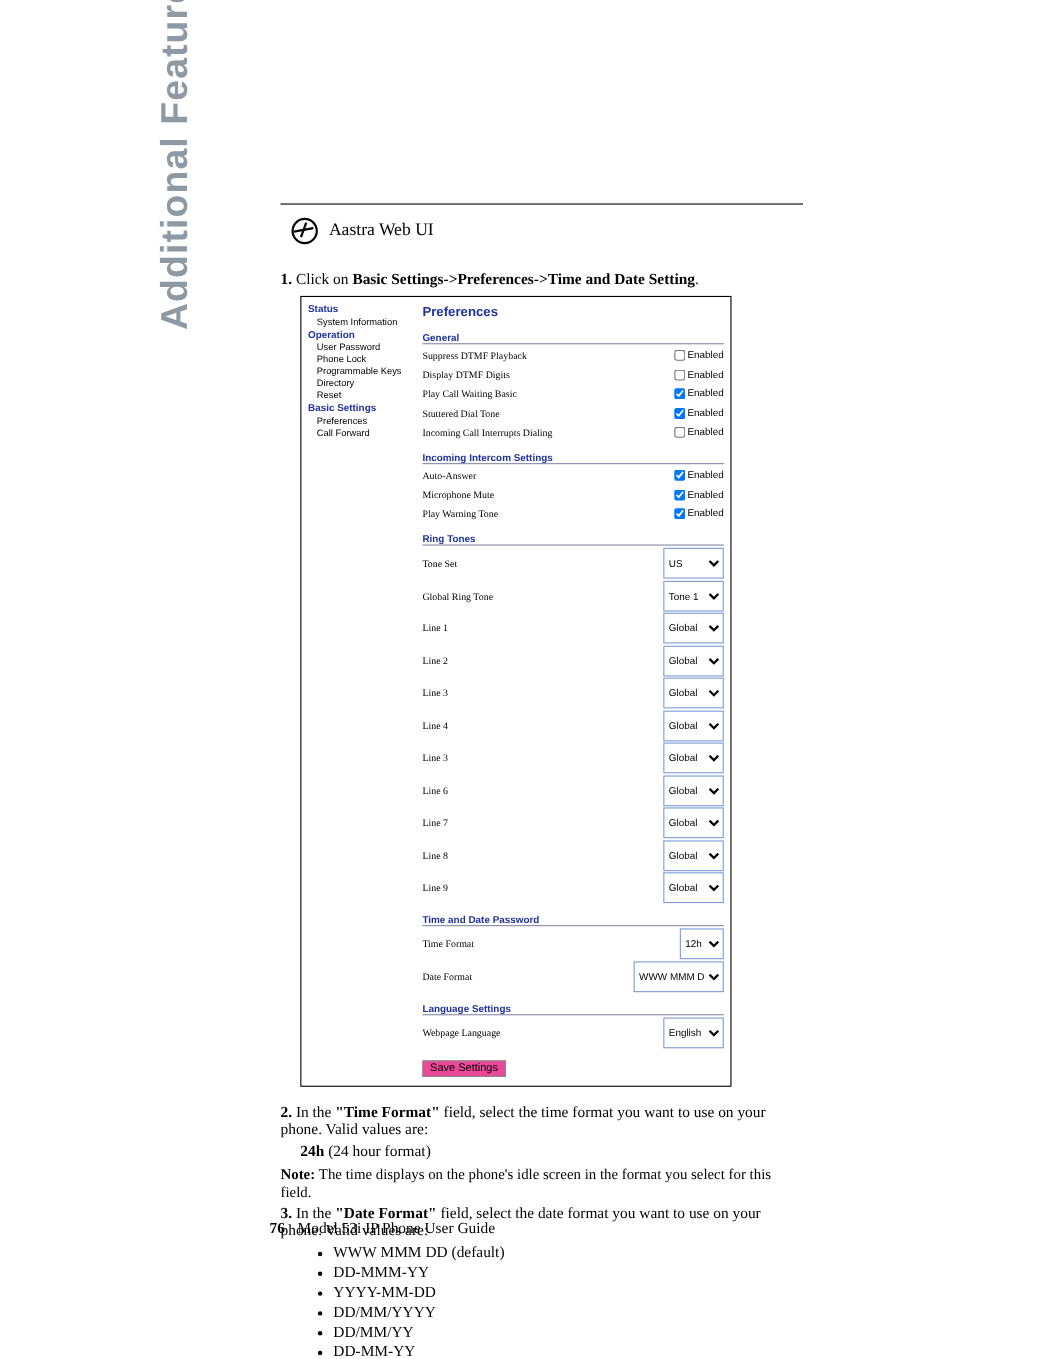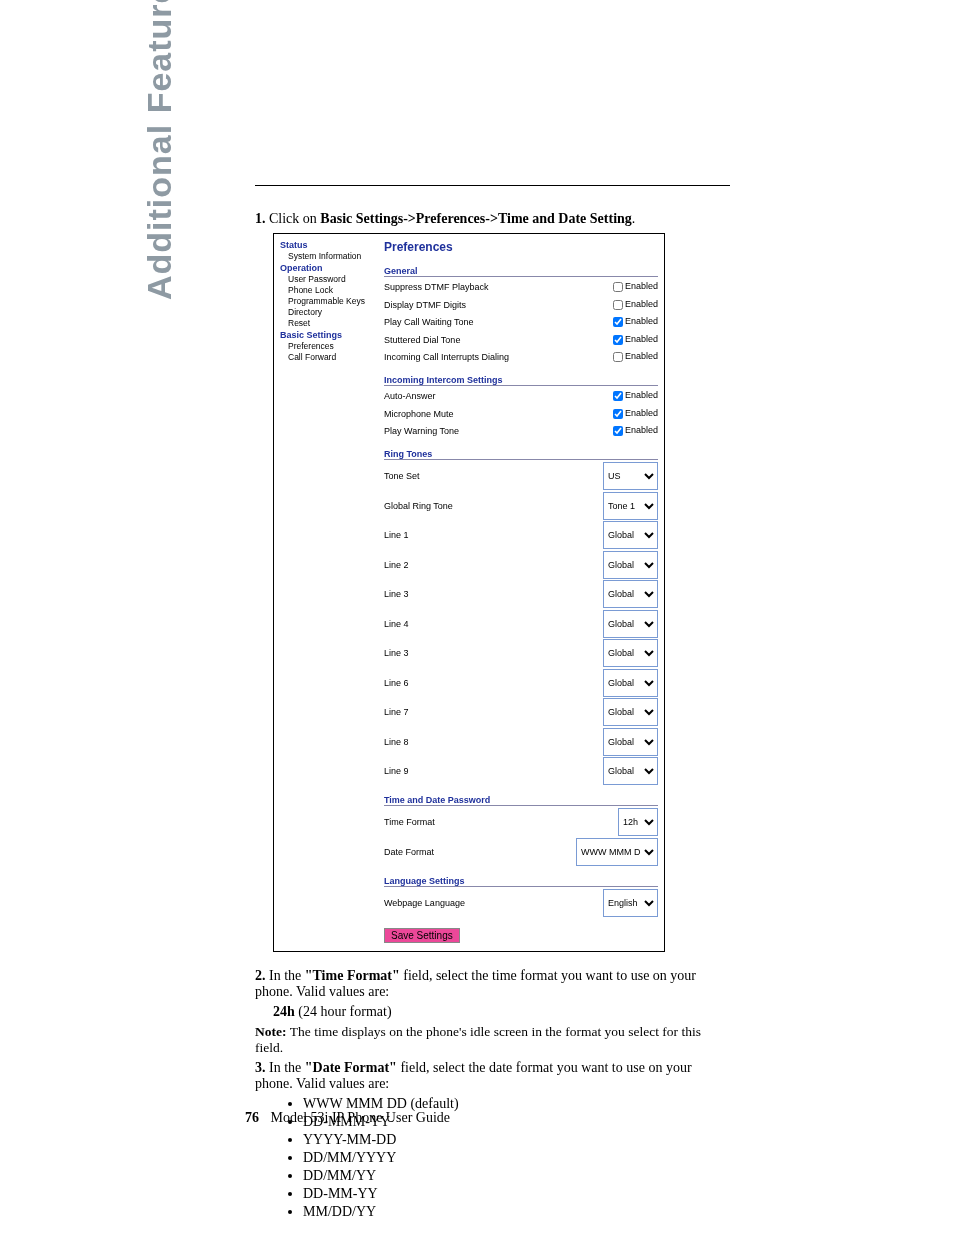--- a/index.html
+++ b/index.html
@@ -120,21 +120,21 @@
     margin-top: 10px;
     margin-bottom: 2px;
   }
   .row {
     display: flex;
     justify-content: space-between;
     align-items: center;
     margin: 1.5px 0;
     font-size: 9px;
   }
-  .row .lbl { color: #000; }
+  .row .lbl { color: #000; font-family: Liberation Serif, serif; }
   .row .ctl { font-size: 9px; }
   .chk { width: 10px; height: 10px; vertical-align: middle; margin-right: 2px;}
   .sel {
     font-size: 9px;
     border: 1px solid #7a9bd4;
     height: 28px;
     background: #fff;
   }
   .btn-save {
     margin-top: 10px;
@@ -164,20 +164,24 @@
   .footer .pg { font-weight: bold; margin-right: 8px; }
 </style>
 </head>
 <body>
 
 <div class="page">
   <div class="side-title">Additional Features</div>
   <div class="content">
     <div class="hr-top"></div>
 
+    <div class="webui-head">
+      <span class="globe"></span>
+      <span>Aastra Web UI</span>
+    </div>
 
     <div class="step">
       <span class="step-num">1.</span>
       <span>Click on </span><b>Basic Settings-&gt;Preferences-&gt;Time and Date Setting</b><span>.</span>
     </div>
 
     <div class="screenshot">
       <div class="sidenav">
         <div class="hdr">Status</div>
         <div class="itm">System Information</div>
@@ -197,21 +201,21 @@
         <div id="general-rows">
             <div class="row">
               <span class="lbl">Suppress DTMF Playback</span>
               <span class="ctl"><input type="checkbox" class="chk" style=""><span>Enabled</span></span>
             </div>
             <div class="row">
               <span class="lbl">Display DTMF Digits</span>
               <span class="ctl"><input type="checkbox" class="chk" style=""><span>Enabled</span></span>
             </div>
             <div class="row">
-              <span class="lbl">Play Call Waiting Tone</span>
+              <span class="lbl">Play Call Waiting Basic</span>
               <span class="ctl"><input type="checkbox" class="chk" checked="" style=""><span>Enabled</span></span>
             </div>
             <div class="row">
               <span class="lbl">Stuttered Dial Tone</span>
               <span class="ctl"><input type="checkbox" class="chk" checked="" style=""><span>Enabled</span></span>
             </div>
             <div class="row">
               <span class="lbl">Incoming Call Interrupts Dialing</span>
               <span class="ctl"><input type="checkbox" class="chk" style=""><span>Enabled</span></span>
             </div>

